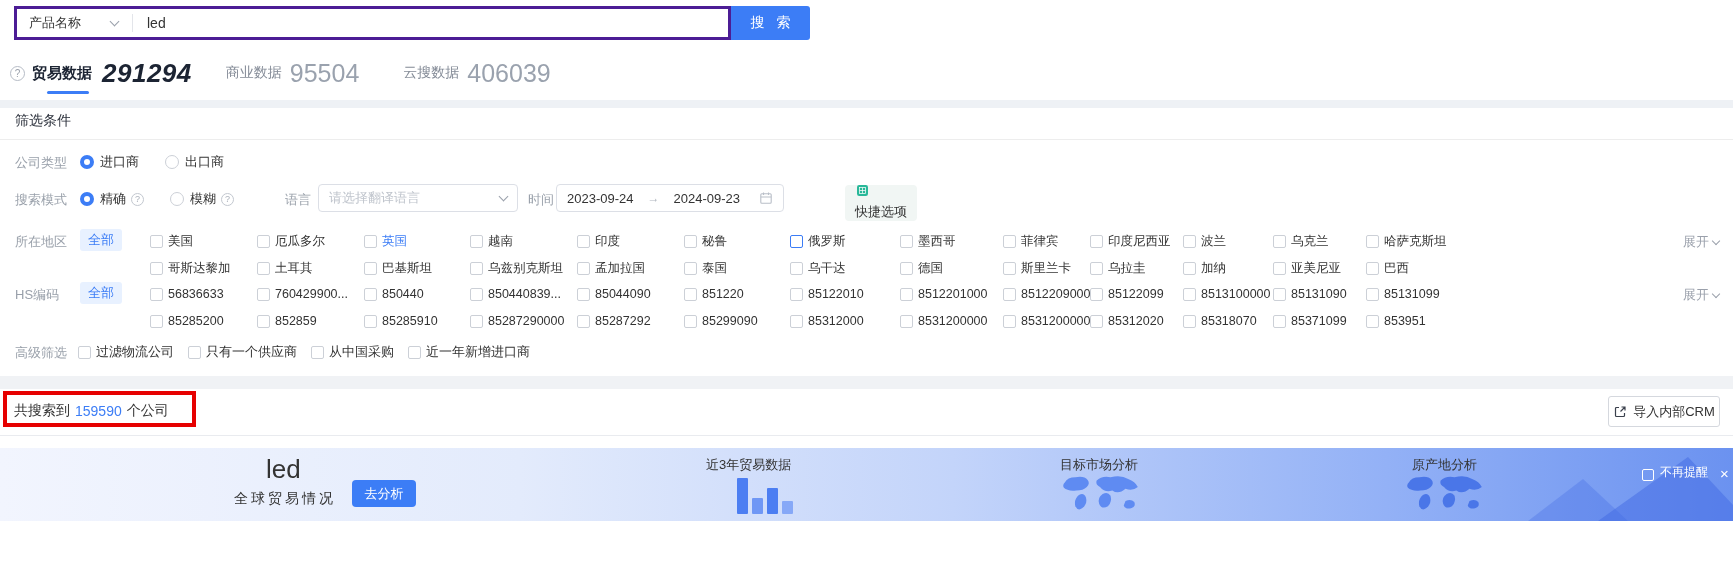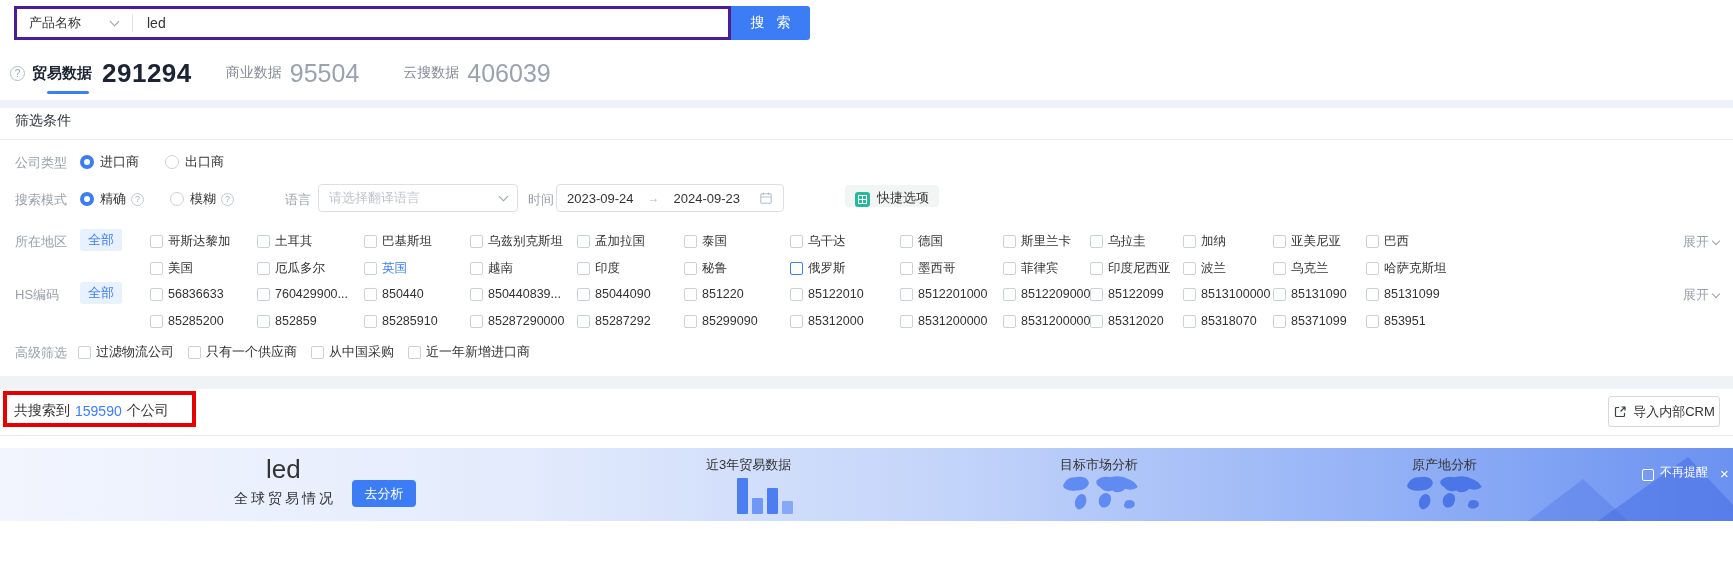--- a/index.html
+++ b/index.html
@@ -14,21 +14,21 @@
   .search-cat .caret-down { margin-left:30px; }
   .search-divider { width:1px; height:18px; background:#e3e5ea; margin-left:14px; }
   .search-input { border:none; outline:none; flex:1; height:30px; padding-left:14px; font-size:14px; color:#333; font-family:inherit; background:transparent; }
   .search-btn { position:absolute; left:731px; top:6px; width:79px; height:34px; background:#3c7df6; color:#fff; font-size:14px; letter-spacing:4px; border:none; border-radius:0 3px 3px 0; display:flex; align-items:center; justify-content:center; padding-left:4px; cursor:pointer; }
 
   
   .tabs { position:absolute; left:10px; top:52px; height:42px; display:flex; align-items:center; }
   .tab { display:flex; align-items:center; cursor:pointer; }
   .help-circle { width:15px; height:15px; border:1px solid #b6bcc6; border-radius:50%; color:#9aa0ab; font-size:10px; display:flex; align-items:center; justify-content:center; margin-right:7px; }
   .tab-label-active { font-size:15px; font-weight:bold; color:#1c2433; }
-  .tab-count-active { font-size:26px; font-weight:bold; color:#1c2433; margin-left:10px; letter-spacing:0.5px; }
+  .tab-count-active { font-size:26px; font-weight:bold; color:#1c2433; margin-left:10px; letter-spacing:0.5px;font-style:italic; }
   .tab-inactive { margin-left:34px; }
   .tab-inactive2 { margin-left:44px; }
   .tab-label-gray { font-size:14px; color:#848b97; }
   .tab-count-gray { font-size:25px; font-weight:400; color:#9aa2ae; margin-left:8px; }
   .tab-underline { position:absolute; left:37px; top:39px; width:42px; height:3px; background:#3c7df6; border-radius:2px; }
 
   .band { position:absolute; left:0; width:100%; background:#eef1f5; }
   .band1 { top:100px; height:8px; }
   .band2 { top:376px; height:13px; background:#f0f2f5; }
 
@@ -55,21 +55,21 @@
   .row-mode .frow-label { top:8px; }
   .row-mode .radio-group { top:7px; }
   .lang-label { position:absolute; left:285px; top:8px; color:#99a0aa; }
   .select-box { position:absolute; left:318px; top:1px; width:200px; height:28px; border:1px solid #dcdfe6; border-radius:4px; background:#fff; display:flex; align-items:center; padding:0 10px; cursor:pointer; }
   .select-placeholder { color:#bfc4cc; font-size:13px; flex:1; }
   .time-label { position:absolute; left:528px; top:8px; color:#99a0aa; }
   .date-box { position:absolute; left:556px; top:1px; width:228px; height:28px; border:1px solid #dcdfe6; border-radius:4px; background:#fff; display:flex; align-items:center; padding:0 10px; cursor:pointer; }
   .date-val { font-size:13px; color:#333; }
   .date-arrow { color:#b0b6bf; margin:0 14px; font-size:12px; }
   .date-box svg { margin-left:auto; }
-  .quick-pill { position:absolute; left:845px; top:2px; height:22px; background:#f1f6f4; border-radius:4px; display:flex; align-items:flex-end; gap:7px; padding:0 10px; cursor:pointer; }
+  .quick-pill { position:absolute; left:845px; top:2px; height:36px; background:#f1f6f4; border-radius:4px; display:flex; align-items:flex-start; gap:7px; padding:0 10px; cursor:pointer;flex-direction:column; }
   .quick-label { font-size:13px; color:#333; }
 
   .row-region { position:absolute; left:0; top:228px; width:100%; height:52px; }
   .row-hs { position:absolute; left:0; top:281px; width:100%; height:52px; }
   .row-region .frow-label, .row-hs .frow-label { top:5px; }
   .all-pill { position:absolute; left:80px; top:1px; padding:2px 8px; background:#e8f1ff; color:#3c7df6; font-size:13px; border-radius:3px; cursor:pointer; }
   .chk-area { position:absolute; left:150px; right:60px; top:0; }
   .chk-grid { display:grid; grid-template-columns:107px 107px 106px 107px 107px 106px 110px 103px 87px 93px 90px 93px minmax(0,1fr); height:26px; align-items:center; }
   .chk-grid + .chk-grid { margin-top:1px; }
   .chk-item { display:inline-flex; align-items:center; gap:5px; font-size:12.5px; color:#333; white-space:nowrap; cursor:pointer; }
@@ -206,123 +206,123 @@
     </div>
   </div>
 
   <div class="row-region">
     <span class="frow-label">所在地区</span>
     <span class="all-pill">全部</span>
     <div class="chk-area">
       <div class="chk-grid">
           <span class="chk-item">
             <span class="chk-box"></span>
-            <span class="chk-label">哥斯达黎加</span>
-          </span>
-          <span class="chk-item">
-            <span class="chk-box"></span>
-            <span class="chk-label">土耳其</span>
-          </span>
-          <span class="chk-item">
-            <span class="chk-box"></span>
-            <span class="chk-label">巴基斯坦</span>
-          </span>
-          <span class="chk-item">
-            <span class="chk-box"></span>
-            <span class="chk-label">乌兹别克斯坦</span>
-          </span>
-          <span class="chk-item">
-            <span class="chk-box"></span>
-            <span class="chk-label">孟加拉国</span>
-          </span>
-          <span class="chk-item">
-            <span class="chk-box"></span>
-            <span class="chk-label">泰国</span>
-          </span>
-          <span class="chk-item">
-            <span class="chk-box"></span>
-            <span class="chk-label">乌干达</span>
-          </span>
-          <span class="chk-item">
-            <span class="chk-box"></span>
-            <span class="chk-label">德国</span>
-          </span>
-          <span class="chk-item">
-            <span class="chk-box"></span>
-            <span class="chk-label">斯里兰卡</span>
-          </span>
-          <span class="chk-item">
-            <span class="chk-box"></span>
-            <span class="chk-label">乌拉圭</span>
-          </span>
-          <span class="chk-item">
-            <span class="chk-box"></span>
-            <span class="chk-label">加纳</span>
-          </span>
-          <span class="chk-item">
-            <span class="chk-box"></span>
-            <span class="chk-label">亚美尼亚</span>
-          </span>
-          <span class="chk-item">
-            <span class="chk-box"></span>
-            <span class="chk-label">巴西</span>
+            <span class="chk-label">美国</span>
+          </span>
+          <span class="chk-item">
+            <span class="chk-box"></span>
+            <span class="chk-label">厄瓜多尔</span>
+          </span>
+          <span class="chk-item">
+            <span class="chk-box"></span>
+            <span class="chk-label chk-label-blue">英国</span>
+          </span>
+          <span class="chk-item">
+            <span class="chk-box"></span>
+            <span class="chk-label">越南</span>
+          </span>
+          <span class="chk-item">
+            <span class="chk-box"></span>
+            <span class="chk-label">印度</span>
+          </span>
+          <span class="chk-item">
+            <span class="chk-box"></span>
+            <span class="chk-label">秘鲁</span>
+          </span>
+          <span class="chk-item">
+            <span class="chk-box chk-box-blue"></span>
+            <span class="chk-label">俄罗斯</span>
+          </span>
+          <span class="chk-item">
+            <span class="chk-box"></span>
+            <span class="chk-label">墨西哥</span>
+          </span>
+          <span class="chk-item">
+            <span class="chk-box"></span>
+            <span class="chk-label">菲律宾</span>
+          </span>
+          <span class="chk-item">
+            <span class="chk-box"></span>
+            <span class="chk-label">印度尼西亚</span>
+          </span>
+          <span class="chk-item">
+            <span class="chk-box"></span>
+            <span class="chk-label">波兰</span>
+          </span>
+          <span class="chk-item">
+            <span class="chk-box"></span>
+            <span class="chk-label">乌克兰</span>
+          </span>
+          <span class="chk-item">
+            <span class="chk-box"></span>
+            <span class="chk-label">哈萨克斯坦</span>
           </span>
         </div>
       <div class="chk-grid">
           <span class="chk-item">
             <span class="chk-box"></span>
-            <span class="chk-label">美国</span>
-          </span>
-          <span class="chk-item">
-            <span class="chk-box"></span>
-            <span class="chk-label">厄瓜多尔</span>
-          </span>
-          <span class="chk-item">
-            <span class="chk-box"></span>
-            <span class="chk-label chk-label-blue">英国</span>
-          </span>
-          <span class="chk-item">
-            <span class="chk-box"></span>
-            <span class="chk-label">越南</span>
-          </span>
-          <span class="chk-item">
-            <span class="chk-box"></span>
-            <span class="chk-label">印度</span>
-          </span>
-          <span class="chk-item">
-            <span class="chk-box"></span>
-            <span class="chk-label">秘鲁</span>
-          </span>
-          <span class="chk-item">
-            <span class="chk-box chk-box-blue"></span>
-            <span class="chk-label">俄罗斯</span>
-          </span>
-          <span class="chk-item">
-            <span class="chk-box"></span>
-            <span class="chk-label">墨西哥</span>
-          </span>
-          <span class="chk-item">
-            <span class="chk-box"></span>
-            <span class="chk-label">菲律宾</span>
-          </span>
-          <span class="chk-item">
-            <span class="chk-box"></span>
-            <span class="chk-label">印度尼西亚</span>
-          </span>
-          <span class="chk-item">
-            <span class="chk-box"></span>
-            <span class="chk-label">波兰</span>
-          </span>
-          <span class="chk-item">
-            <span class="chk-box"></span>
-            <span class="chk-label">乌克兰</span>
-          </span>
-          <span class="chk-item">
-            <span class="chk-box"></span>
-            <span class="chk-label">哈萨克斯坦</span>
+            <span class="chk-label">哥斯达黎加</span>
+          </span>
+          <span class="chk-item">
+            <span class="chk-box"></span>
+            <span class="chk-label">土耳其</span>
+          </span>
+          <span class="chk-item">
+            <span class="chk-box"></span>
+            <span class="chk-label">巴基斯坦</span>
+          </span>
+          <span class="chk-item">
+            <span class="chk-box"></span>
+            <span class="chk-label">乌兹别克斯坦</span>
+          </span>
+          <span class="chk-item">
+            <span class="chk-box"></span>
+            <span class="chk-label">孟加拉国</span>
+          </span>
+          <span class="chk-item">
+            <span class="chk-box"></span>
+            <span class="chk-label">泰国</span>
+          </span>
+          <span class="chk-item">
+            <span class="chk-box"></span>
+            <span class="chk-label">乌干达</span>
+          </span>
+          <span class="chk-item">
+            <span class="chk-box"></span>
+            <span class="chk-label">德国</span>
+          </span>
+          <span class="chk-item">
+            <span class="chk-box"></span>
+            <span class="chk-label">斯里兰卡</span>
+          </span>
+          <span class="chk-item">
+            <span class="chk-box"></span>
+            <span class="chk-label">乌拉圭</span>
+          </span>
+          <span class="chk-item">
+            <span class="chk-box"></span>
+            <span class="chk-label">加纳</span>
+          </span>
+          <span class="chk-item">
+            <span class="chk-box"></span>
+            <span class="chk-label">亚美尼亚</span>
+          </span>
+          <span class="chk-item">
+            <span class="chk-box"></span>
+            <span class="chk-label">巴西</span>
           </span>
         </div>
     </div>
     <span class="expand-link">
       <span>展开</span>
       <span class="caret-down"></span>
     </span>
   </div>
 
   <div class="row-hs">

